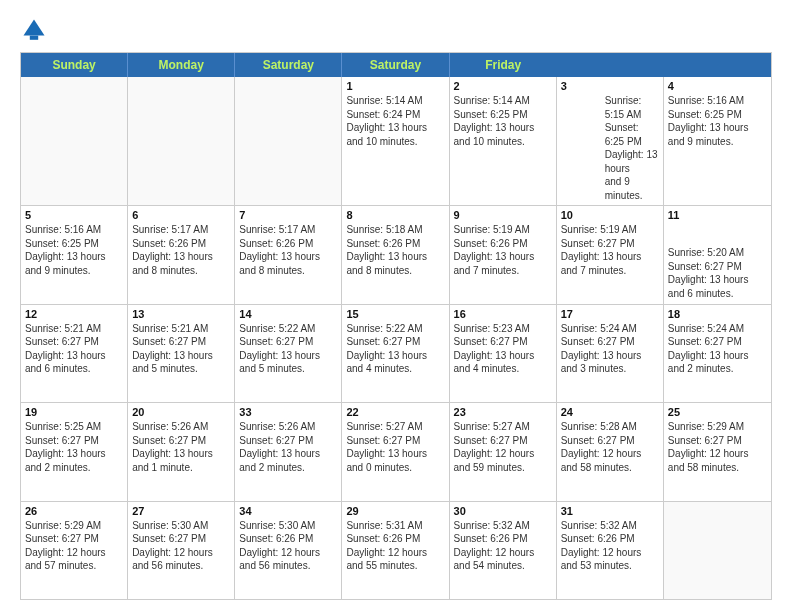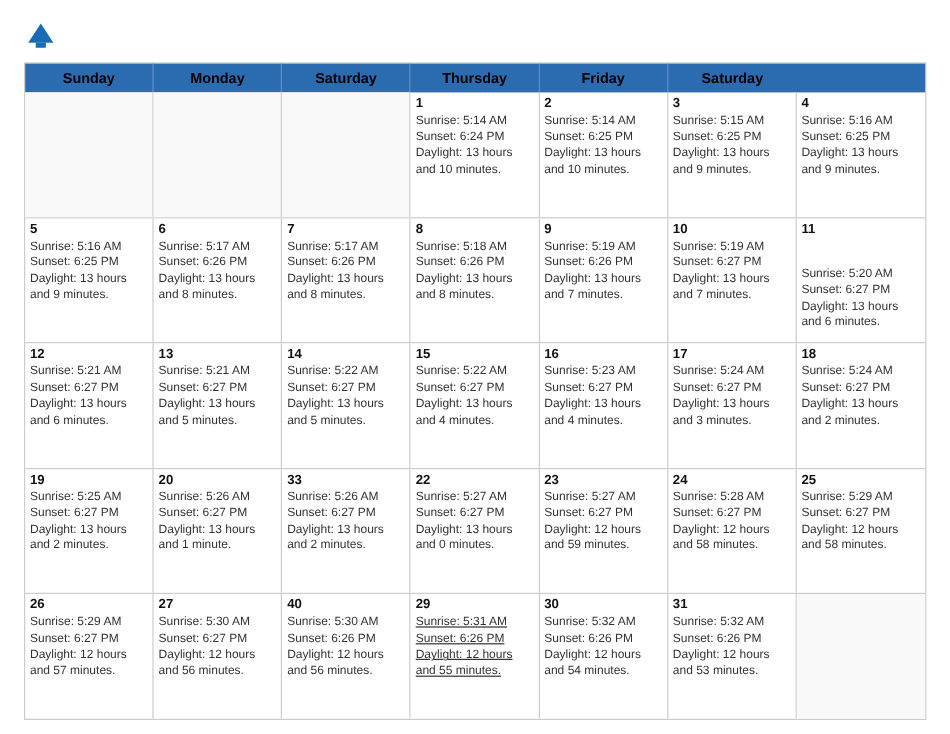--- a/index.html
+++ b/index.html
@@ -56,21 +56,21 @@
       display: flex;
       flex-direction: column;
       border: 1px solid #ccc;
     }
     .cal-header {
       display: grid;
       grid-template-columns: repeat(7, 1fr);
       background: #2b6cb0;
     }
     .cal-header-cell {
-      color: #000000;
+      color: #bef264;
       font-size: 12px;
       font-weight: bold;
       text-align: center;
       padding: 5px 12px;
       border-right: 1px solid #5a8fd0;
     }
     .cal-header-cell:last-child { border-right: none; }
     .cal-body {
       flex: 1;
       display: flex;
@@ -124,23 +124,22 @@
       <div class="month-title"></div>
       <div class="subtitle"></div>
     </div>
   </div>
 
   <div class="calendar">
     <div class="cal-header" id="cal-header">
         <div class="cal-header-cell">Sunday</div>
         <div class="cal-header-cell">Monday</div>
         <div class="cal-header-cell">Saturday</div>
-        <div class="cal-header-cell">Thursday</div>
+        <div class="cal-header-cell">Saturday</div>
         <div class="cal-header-cell">Friday</div>
-        <div class="cal-header-cell">Saturday</div>
       </div>
     <div class="cal-body" id="cal-body">
         <div class="cal-row">
           <div class="cal-cell empty"></div>
           <div class="cal-cell empty"></div>
           <div class="cal-cell empty"></div>
           <div class="cal-cell">
             <div class="day-num">1</div>
             <div class="cell-text" style="white-space: pre-line;">Sunrise: 5:14 AM
 Sunset: 6:24 PM
@@ -149,21 +148,21 @@
           </div>
           <div class="cal-cell">
             <div class="day-num">2</div>
             <div class="cell-text" style="white-space: pre-line;">Sunrise: 5:14 AM
 Sunset: 6:25 PM
 Daylight: 13 hours
 and 10 minutes.</div>
           </div>
           <div class="cal-cell">
             <div class="day-num">3</div>
-            <div class="cell-text" style="white-space: pre-line;">Sunrise: 5:15 AM
+            <div class="cell-text" style="white-space: pre-line; margin-left: 44px;">Sunrise: 5:15 AM
 Sunset: 6:25 PM
 Daylight: 13 hours
 and 9 minutes.</div>
           </div>
           <div class="cal-cell">
             <div class="day-num">4</div>
             <div class="cell-text" style="white-space: pre-line;">Sunrise: 5:16 AM
 Sunset: 6:25 PM
 Daylight: 13 hours
 and 9 minutes.</div>
@@ -331,29 +330,29 @@
 and 57 minutes.</div>
           </div>
           <div class="cal-cell">
             <div class="day-num">27</div>
             <div class="cell-text" style="white-space: pre-line;">Sunrise: 5:30 AM
 Sunset: 6:27 PM
 Daylight: 12 hours
 and 56 minutes.</div>
           </div>
           <div class="cal-cell">
-            <div class="day-num">40</div>
+            <div class="day-num">34</div>
             <div class="cell-text" style="white-space: pre-line;">Sunrise: 5:30 AM
 Sunset: 6:26 PM
 Daylight: 12 hours
 and 56 minutes.</div>
           </div>
           <div class="cal-cell">
             <div class="day-num">29</div>
-            <div class="cell-text" style="white-space: pre-line; text-decoration: underline;">Sunrise: 5:31 AM
+            <div class="cell-text" style="white-space: pre-line;">Sunrise: 5:31 AM
 Sunset: 6:26 PM
 Daylight: 12 hours
 and 55 minutes.</div>
           </div>
           <div class="cal-cell">
             <div class="day-num">30</div>
             <div class="cell-text" style="white-space: pre-line;">Sunrise: 5:32 AM
 Sunset: 6:26 PM
 Daylight: 12 hours
 and 54 minutes.</div>

